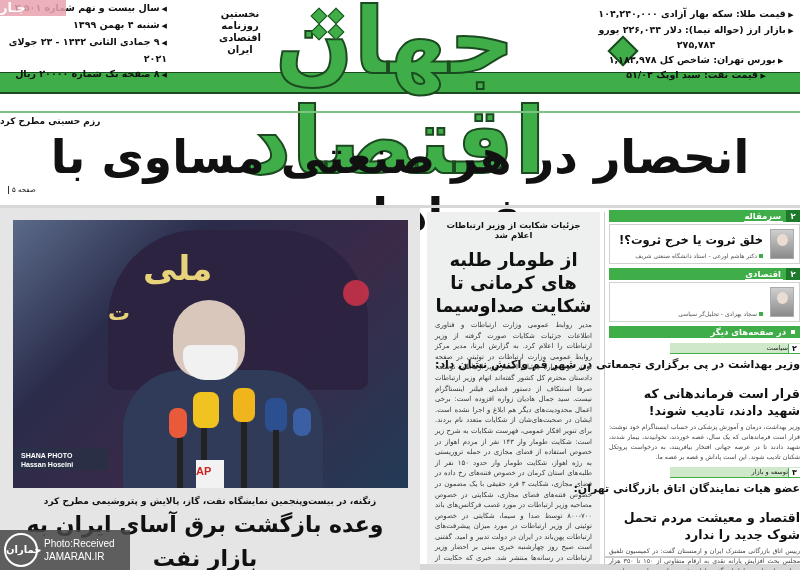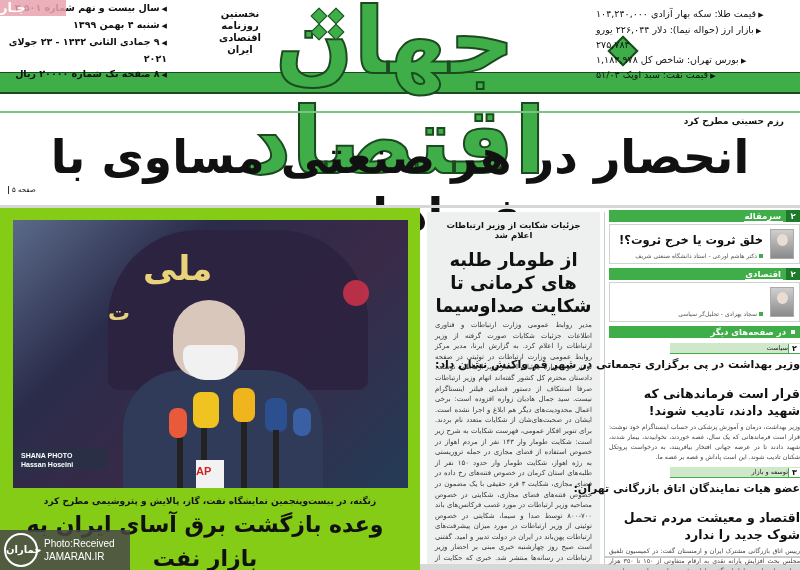--- a/index.html
+++ b/index.html
@@ -8,32 +8,32 @@
 
 
 #masthead{position:absolute;left:0;top:0;width:800px;height:100px}
 #logo-band{position:absolute;left:0;top:72px;width:800px;height:22px;background:#3fae49;border-top:1px solid #1c4a20;border-bottom:2px solid #1c4a20}
 #logo-text{position:absolute;left:175px;top:-8px;width:440px;height:100px;font-family:"DejaVu Sans",sans-serif;font-weight:bold;font-size:92px;line-height:100px;color:#3fae49;text-align:center;direction:rtl;-webkit-text-stroke:2px #1c4a20;letter-spacing:-4px}
 #tagline{position:absolute;left:205px;top:8px;width:70px;font-size:10px;font-weight:bold;line-height:12px;text-align:center;direction:rtl}
 .diamond{position:absolute;width:12px;height:12px;background:#3fae49;border:1.5px solid #1c4a20;transform:rotate(45deg)}
 #big-diamond{position:absolute;left:612px;top:40px;width:22px;height:22px;background:#3fae49;border:2px solid #1c4a20;transform:rotate(45deg)}
 #issue-info{position:absolute;left:2px;top:0;width:165px;font-size:9.5px;font-weight:bold;line-height:15px;direction:rtl;text-align:right}
 #issue-info .arrow{font-size:7px;margin-left:2px}
-#market-info{position:absolute;right:4px;top:7px;width:200px;font-size:9.5px;font-weight:normal;line-height:14.5px;direction:rtl;text-align:left}
+#market-info{position:absolute;right:4px;top:7px;width:200px;font-size:9.5px;font-weight:bold;line-height:14.5px;direction:rtl;text-align:center}
 #jaras-badge{position:absolute;left:0;top:0;width:66px;height:16px;background:#e9a3b0;opacity:.85;color:#fff;font-weight:bold;font-size:13px;line-height:16px}
 #top-rule{position:absolute;left:0;top:111px;width:800px;height:2px;background:#7cc383}
 
 
-#kicker{position:absolute;left:0;top:116px;width:784px;text-align:right;font-size:9px;font-weight:bold;direction:rtl}
+#kicker{position:absolute;left:0;top:116px;width:784px;text-align:left;font-size:9px;font-weight:bold;direction:rtl}
 #main-headline{position:absolute;left:40px;top:128px;width:720px;text-align:center;font-size:46px;font-weight:bold;line-height:58px;direction:rtl;letter-spacing:-1px;color:#111}
 #page-ref-main{position:absolute;left:8px;top:186px;font-size:7px;border-left:1px solid #333;padding-left:3px;direction:rtl}
 #mid-rule{position:absolute;left:0;top:205px;width:800px;height:3px;background:#d8d8d8}
 
 
-#photo-panel{position:absolute;left:0;top:208px;width:420px;height:362px;background:#84cc16}
+#photo-panel{position:absolute;left:0;top:208px;width:420px;height:362px;background:#e5e5e5}
 #photo{position:absolute;left:13px;top:12px;width:395px;height:268px;overflow:hidden;background:linear-gradient(135deg,#5b6a8a 0%,#2a2c4a 30%,#3a2a48 60%,#223b57 100%)}
 #photo .bg-banner{position:absolute;left:95px;top:10px;width:260px;height:160px;border-radius:90px 90px 10px 10px;background:#2c2340;opacity:.95}
 #photo .calli{position:absolute;color:#e8d27a;font-weight:bold;font-size:34px;direction:rtl}
 #photo .head{position:absolute;left:160px;top:80px;width:72px;height:78px;border-radius:38px 38px 30px 30px;background:#d9c7bc}
 #photo .mask{position:absolute;left:170px;top:125px;width:55px;height:35px;border-radius:8px 8px 22px 22px;background:#f1f1f1}
 #photo .body{position:absolute;left:110px;top:150px;width:200px;height:130px;border-radius:60px 60px 0 0;background:#2f3b58}
 #photo .mic{position:absolute;width:18px;height:30px;border-radius:8px}
 #photo .mic-stem{position:absolute;width:6px;background:#222}
 #photo-credit{position:absolute;left:0;top:228px;width:95px;height:22px;background:rgba(40,50,70,.7);color:#fff;font-size:7px;font-weight:bold;line-height:9px;padding:3px 0 0 8px;font-family:"Liberation Sans",sans-serif}
 #photo-kicker{position:absolute;left:0;top:288px;width:420px;text-align:center;font-size:9px;font-weight:bold;direction:rtl}

